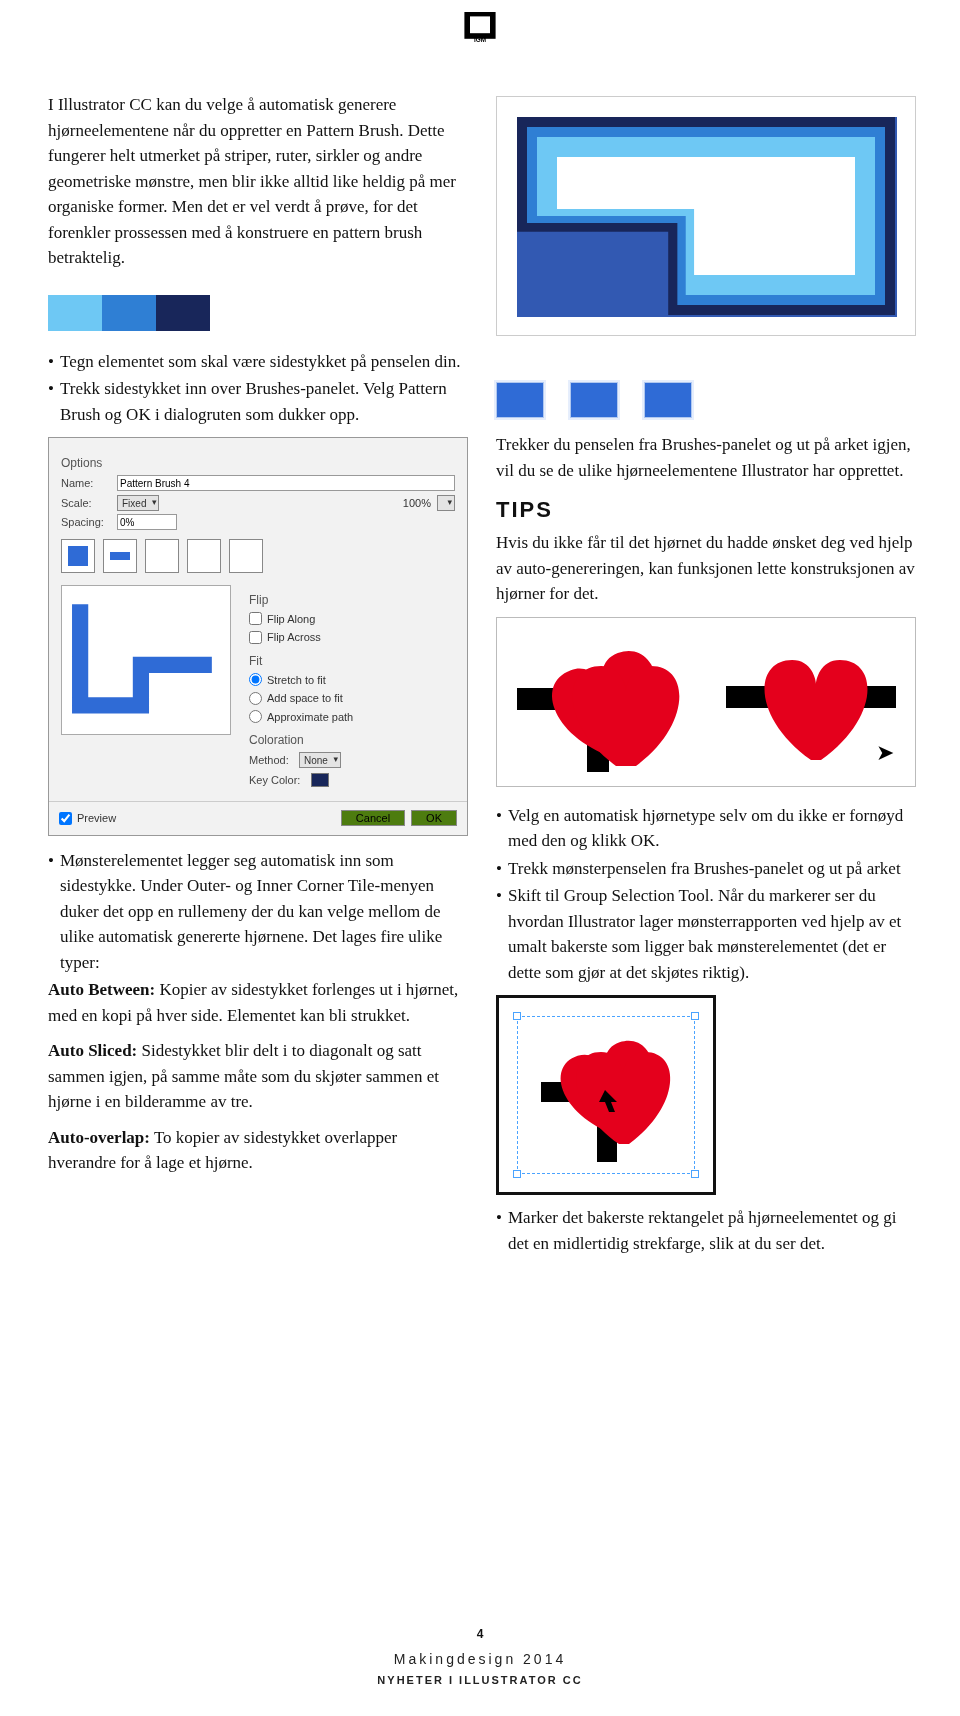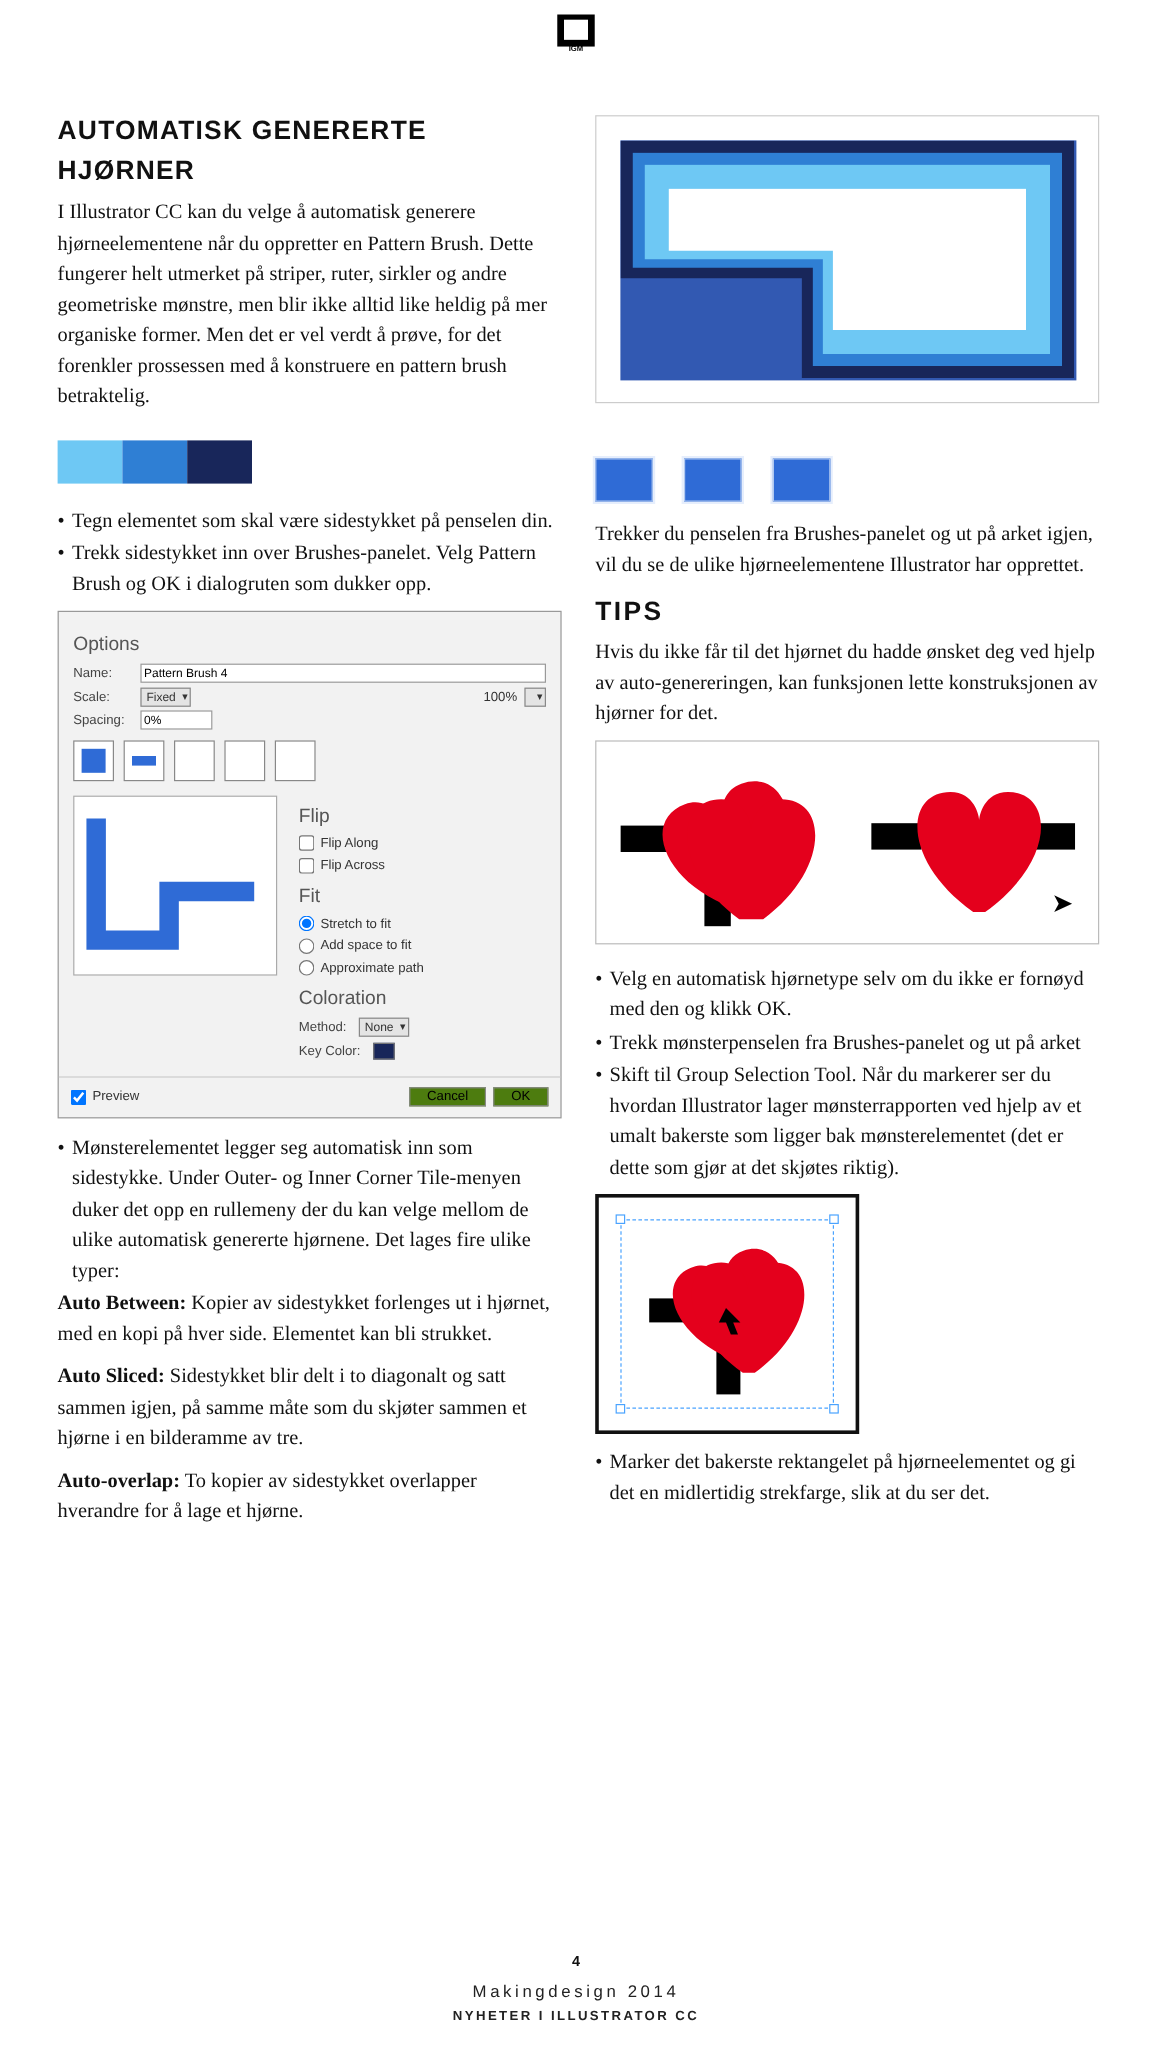--- a/index.html
+++ b/index.html
@@ -74,21 +74,21 @@
   .panel-row input[type=text]{ flex:1; border:1px solid #999; height:16px; font-size:10px; padding:0 2px;}
   .mini-dd { display:inline-block; border:1px solid #888; height:16px; padding:0 12px 0 4px; background:#e4e4e4; font-size:10px; position:relative;}
   .mini-dd::after{content:"▾"; position:absolute; right:2px; top:0; font-size:9px;}
   .panel-preview { display:flex; gap:8px; margin-top:8px;}
   .panel-preview .thumb{width:34px;height:34px;border:1px solid #888;background:#fff;display:flex;align-items:center;justify-content:center;}
   .thumb svg{width:28px;height:28px;}
   .panel-largeprev { display:flex; gap:18px; margin-top:12px;}
   .lp-left{width:170px;height:150px;border:1px solid #aaa;background:#fff;padding:8px;}
   .lp-right{flex:1;}
   .radio-line, .check-line { display:flex; align-items:center; gap:5px; margin:2px 0;}
-  .fieldset-title{color:#555; margin:6px 0 2px; font-size:16px;}
+  .fieldset-title{color:#555; margin:6px 0 2px; font-size:12px;}
   .panel-footer{display:flex; gap:6px; justify-content:flex-end; padding:6px 10px; border-top:1px solid #ccc; align-items:center;}
   .panel-footer .chk{margin-right:auto;}
   .mini-btn{border:1px solid #888; background:#4d7c0f; padding:1px 14px; font-size:11px;}
   .heart-row {
     width:420px; height:170px; border:1px solid #bbb; background:#fff;
     display:flex; align-items:center; justify-content:space-around;
     margin:10px 0 16px;
   }
   .heart-group { position:relative; width:170px; height:140px;}
   .heart-group svg { position:absolute; }
@@ -117,21 +117,20 @@
 
 <div class="igm-logo">
   <svg viewBox="0 0 40 40">
     <rect x="4" y="2" width="32" height="28" fill="none" stroke="#000" stroke-width="7"></rect>
     <text x="20" y="38" text-anchor="middle" font-family="Arial" font-size="8" font-weight="700">IGM</text>
   </svg>
 </div>
 
 <div class="two-col">
   <div class="col">
-    <h1>AUTOMATISK GENERERTE HJØRNER</h1>
     <p class="para">I Illustrator CC kan du velge å automatisk generere hjørneelementene når du oppretter en Pattern Brush. Dette fungerer helt utmerket på striper, ruter, sirkler og andre geometriske mønstre, men blir ikke alltid like heldig på mer organiske former. Men det er vel verdt å prøve, for det forenkler prossessen med å konstruere en pattern brush betraktelig.</p>
     <div class="swatch-strip">
       <span class="s1"></span>
       <span class="s2"></span>
       <span class="s3"></span>
     </div>
     <ul class="bullet-list">
       <li>Tegn elementet som skal være sidestykket på penselen din.</li>
       <li>Trekk sidestykket inn over Brushes-panelet. Velg Pattern Brush og OK i dialogruten som dukker opp.</li>
     </ul>

